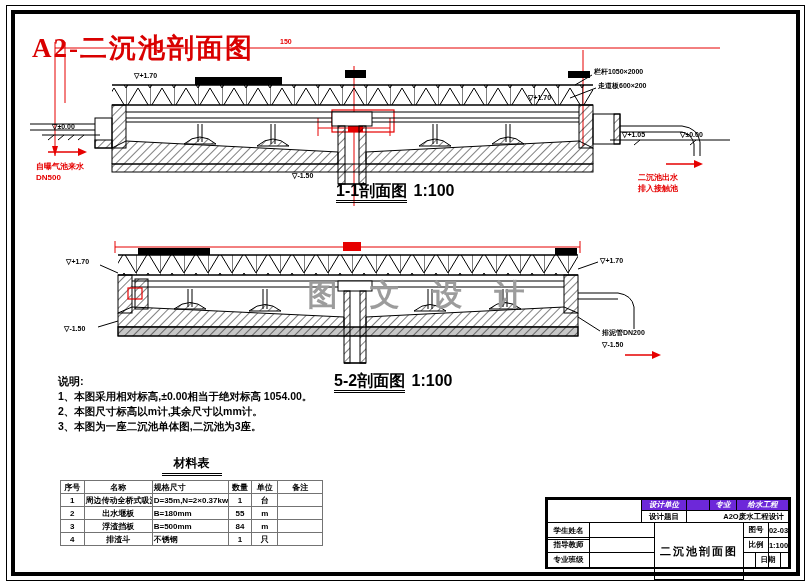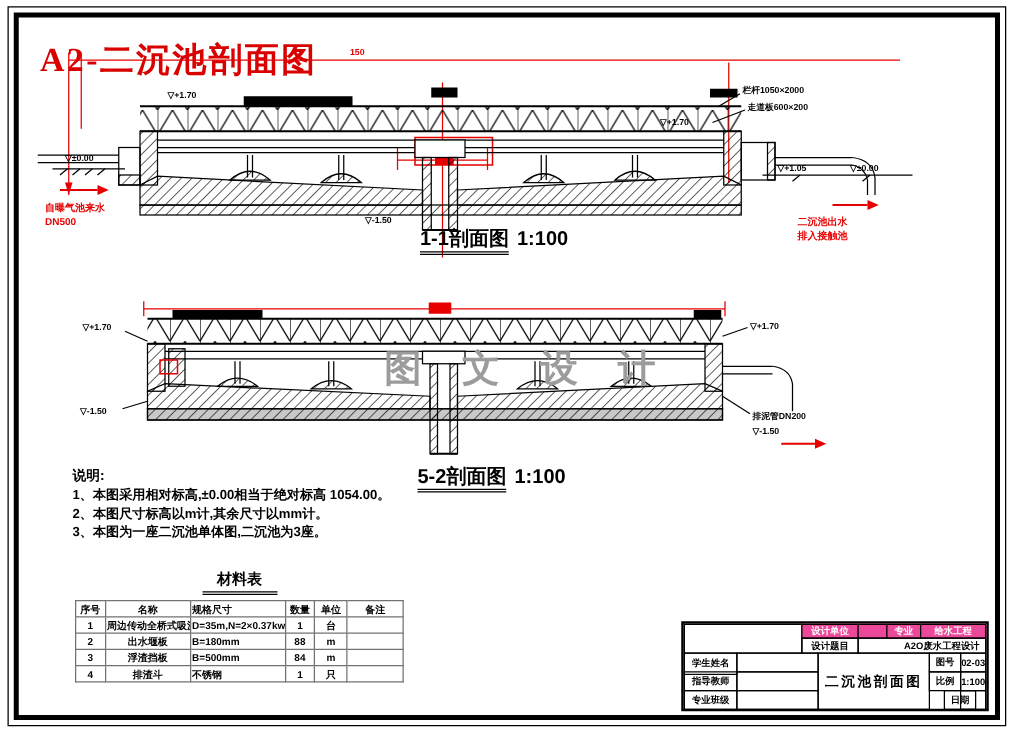--- a/index.html
+++ b/index.html
@@ -17,21 +17,21 @@
   .mat{position:absolute;left:60px;top:455px;width:263px;}
   .mat-title{width:60px;margin:0 auto 4px auto;text-align:center;font-size:12px;font-weight:bold;
              border-bottom:3px double #000;padding-bottom:1px;}
   table.mtab{border-collapse:collapse;width:100%;table-layout:fixed;}
   table.mtab td,table.mtab th{border:1px solid #737373;font-size:8px;font-weight:600;height:12px;
              padding:0 1px;text-align:center;overflow:hidden;white-space:nowrap;}
   table.mtab .lft{text-align:left;}
   .tblock{position:absolute;left:545px;top:497px;width:246px;height:72px;border:2px solid #000;box-sizing:border-box;}
   .tb{position:absolute;box-sizing:border-box;border:1px solid #000;font-size:7.5px;font-weight:600;
       display:flex;align-items:center;justify-content:center;overflow:hidden;white-space:nowrap;}
-  .tb.inv{background:#ec4899;color:#fff;}
+  .tb.inv{background:#6d28d9;color:#fff;font-style:italic;}
   .tb.big{font-size:11px;font-weight:bold;letter-spacing:2px;}
   svg text{font-family:"Liberation Sans",sans-serif;font-weight:600;}
   .wm{fill:#9c9c9c;font-size:30px;letter-spacing:12px;font-weight:bold;}
 </style>
 </head>
 <body>
 
 <div id="sheet">
   <div class="frame-outer"></div>
   <div class="frame-inner"></div>
@@ -281,21 +281,21 @@
         <td>周边传动全桥式吸泥机</td>
         <td class="lft">D=35m,N=2×0.37kw</td>
         <td>1</td>
         <td>台</td>
         <td></td>
       </tr>
       <tr>
         <td>2</td>
         <td>出水堰板</td>
         <td class="lft">B=180mm</td>
-        <td>88</td>
+        <td>55</td>
         <td>m</td>
         <td></td>
       </tr>
       <tr>
         <td>3</td>
         <td>浮渣挡板</td>
         <td class="lft">B=500mm</td>
         <td>84</td>
         <td>m</td>
         <td></td>
@@ -321,21 +321,21 @@
     <div class="tb" style="left:94px;top:11px;width:46px;height:13px;">设计题目</div>
     <div class="tb" style="left:139px;top:11px;width:103px;height:13px;padding-left:32px;">A2O废水工程设计</div>
 
     <div class="tb" style="left:0;top:23px;width:43px;height:18px;">学生姓名</div>
     <div class="tb" style="left:0;top:38px;width:43px;height:16px;">指导教师</div>
     <div class="tb" style="left:0;top:53px;width:43px;height:16px;">专业班级</div>
     <div class="tb" style="left:42px;top:23px;width:66px;height:16px;"></div>
     <div class="tb" style="left:42px;top:38px;width:66px;height:16px;"></div>
     <div class="tb" style="left:42px;top:53px;width:66px;height:16px;"></div>
 
-    <div class="tb big" style="left:107px;top:23px;width:90px;height:46px;">二沉池剖面图</div>
+    <div class="tb big" style="left:107px;top:23px;width:90px;height:58px;">二沉池剖面图</div>
 
     <div class="tb" style="left:196px;top:23px;width:26px;height:16px;">图号</div>
     <div class="tb" style="left:221px;top:23px;width:21px;height:16px;">02-03</div>
     <div class="tb" style="left:196px;top:38px;width:26px;height:16px;">比例</div>
     <div class="tb" style="left:221px;top:38px;width:21px;height:16px;">1:100</div>
     <div class="tb" style="left:196px;top:53px;width:26px;height:16px;margin-left:12px;">日期</div>
     <div class="tb" style="left:221px;top:53px;width:21px;height:16px;"></div>
   </div>
 </div>
 

